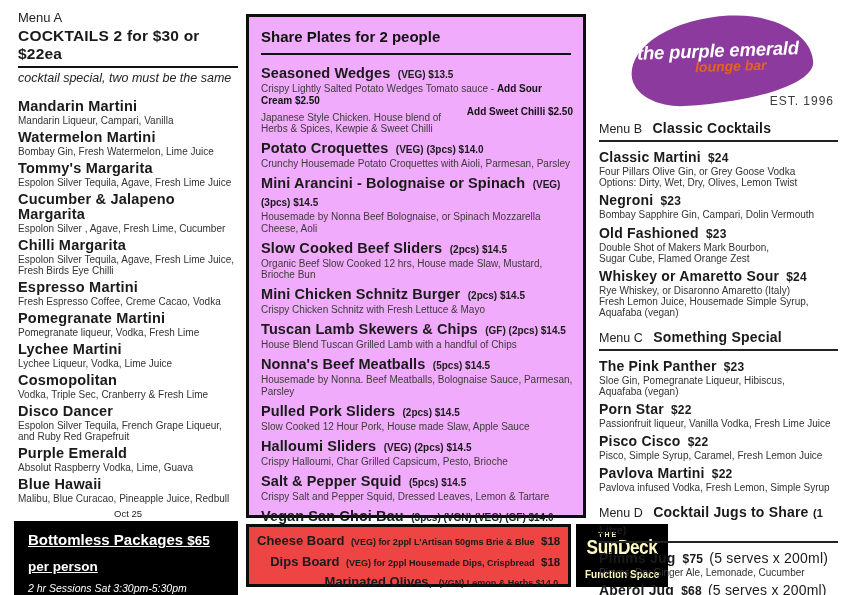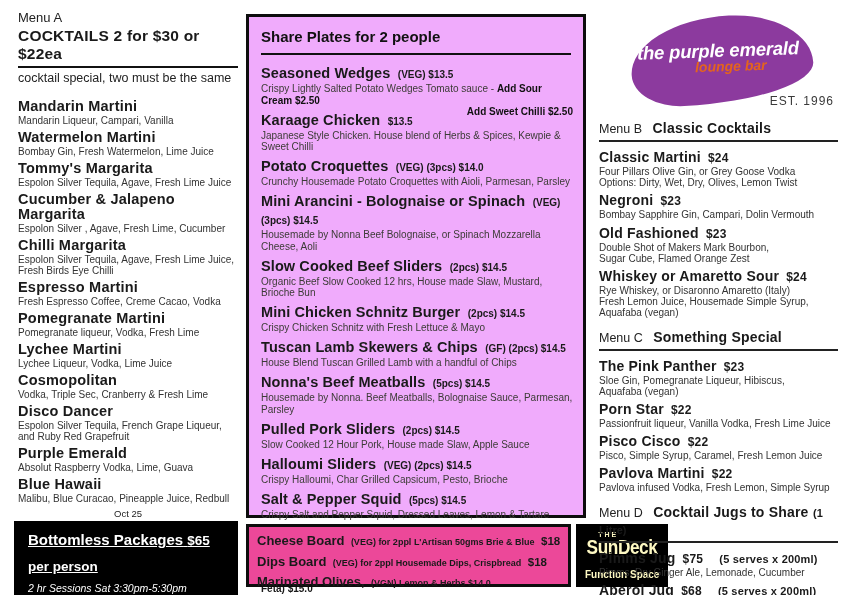--- a/index.html
+++ b/index.html
@@ -5,21 +5,21 @@
   * { margin:0; padding:0; box-sizing:border-box; }
   html,body { width:842px; height:595px; background:#ffffff; overflow:hidden;
     font-family:"Liberation Sans", sans-serif; color:#1a1a1a; }
   .page { position:relative; width:842px; height:595px; background:#fff; }
 
   
   .left-col { position:absolute; left:18px; top:10px; width:220px; }
   .menu-label { font-size:13px; color:#222; }
   .left-title { font-size:15.5px; font-weight:bold; letter-spacing:.2px;
     border-bottom:2.5px solid #111; padding-bottom:3px; margin-top:2px; }
-  .left-sub { font-size:12.5px; color:#222; margin-top:3px; margin-bottom:14px; }
+  .left-sub { font-size:12.5px; color:#222; margin-top:3px; margin-bottom:14px;font-style:italic; }
   .l-item { margin-bottom:4px; }
   .l-name { font-size:14.5px; font-weight:bold; letter-spacing:.2px; line-height:15px; margin-bottom:1px; }
   .l-desc { font-size:10px; color:#333; line-height:11px; }
   .date-note { text-align:center; font-size:9.5px; color:#222; margin-top:1px; }
 
   .bottomless { background:#000; color:#fff; margin-top:2px; margin-left:-4px;
     width:224px; padding:6px 12px 6px 14px; height:118px; }
   .bl-title { font-size:15px; font-weight:bold; line-height:25px;text-decoration:underline; }
   .bl-title .bl-price { font-size:13.5px; }
   .bl-lines { font-style:italic; font-size:10.5px; line-height:12.2px; margin-top:3px; }
@@ -31,21 +31,21 @@
   .sp-rule { border-bottom:2.5px solid #111; margin:0 2px 10px 2px; }
   .m-item { margin-bottom:5.5px; padding-left:2px; }
   .m-head { line-height:16px; }
   .m-name { font-size:14.5px; font-weight:bold; letter-spacing:.1px; }
   .m-meta { font-size:10px; font-weight:bold; margin-left:3px; }
   .m-desc { font-size:10px; color:#3c3b36; line-height:11.5px; }
   .m-extra { font-weight:bold; color:#111; }
   .m-extra2 { float:right; font-weight:bold; font-size:10px; color:#111; line-height:11px; }
 
   .mid-bottom { display:flex; gap:5px; margin-top:6px; }
-  .boards-panel { border:3px solid #0d0d0d; background:#ec4899; flex:1; padding:4px 8px; height:63px; }
+  .boards-panel { border:3px solid #0d0d0d; background:#ef4444; flex:1; padding:4px 8px; height:63px;text-align:right; }
   .board-line { line-height:18.5px; white-space:nowrap; }
   .b-name { font-size:13px; font-weight:bold; }
   .b-meta { font-size:9px; font-weight:bold; margin-left:2px; }
   .b-price { font-size:11.5px; font-weight:bold; margin-left:2px; }
 
   .sundeck { width:92px; height:63px; background:#000; color:#fef9c3; position:relative;
     text-align:center; overflow:hidden; flex:none; }
   .sd-the { position:absolute; left:22px; top:7px; font-size:7px; font-weight:bold; letter-spacing:2px; }
   .sd-name { position:absolute; left:0; right:0; top:11px; font-size:21px; font-weight:bold;
     transform:scaleX(.82); letter-spacing:-0.5px; }
@@ -63,21 +63,21 @@
     font-style:italic; font-size:14px; transform:rotate(-2deg); white-space:nowrap; }
   .logo-est { position:absolute; right:4px; top:84px; font-size:12px; color:#3a3a3a; letter-spacing:1px; }
 
   .r-menu-head { border-bottom:2px solid #222; padding-bottom:3px; margin-bottom:7px; line-height:16px; }
   .r-menu-label { font-size:12.5px; color:#222; margin-right:6px; }
   .r-menu-title { font-size:14px; font-weight:bold; letter-spacing:.2px;text-align:right; }
   .r-menu-suffix { font-size:11px; font-weight:bold; }
   .r-item { margin-bottom:4px; }
   .r-name { font-size:14px; font-weight:bold; letter-spacing:.2px; line-height:16px; }
   .r-price { font-size:12px; font-weight:bold; margin-left:3px; }
-  .r-meta { font-size:11px; font-weight:bold; margin-left:12px; }
+  .r-meta { font-size:14px; font-weight:normal; margin-left:2px; }
   .r-desc { font-size:10px; color:#333; line-height:11.2px; white-space:pre-line; }
   .menu-b-block { margin-top:8px; }
   .menu-c-block, .menu-d-block { margin-top:10px; }
 </style>
 </head>
 <body>
 
 <div class="page">
 
   <div class="left-col">
@@ -180,24 +180,20 @@
               <span class="m-name">Seasoned Wedges</span>
               <span class="m-meta">(VEG) $13.5</span>
             </div>
             <div class="m-desc">
               <span>Crispy Lightly Salted Potato Wedges  Tomato sauce - </span><span class="m-extra">Add Sour Cream $2.50</span>
             </div>
             <div class="m-extra2">Add Sweet Chilli $2.50</div>
           </div>
 
           <div class="m-item">
-            <div class="m-head">
-              <span class="m-name">Karaage Chicken</span>
-              <span class="m-meta">$13.5</span>
-            </div>
             <div class="m-desc">
               <span>Japanese Style Chicken. House blend of Herbs &amp; Spices, Kewpie &amp; Sweet Chilli</span><span class="m-extra"></span>
             </div>
             <div class="m-extra2"></div>
           </div>
 
           <div class="m-item">
             <div class="m-head">
               <span class="m-name">Potato Croquettes</span>
               <span class="m-meta">(VEG) (3pcs) $14.0</span>

